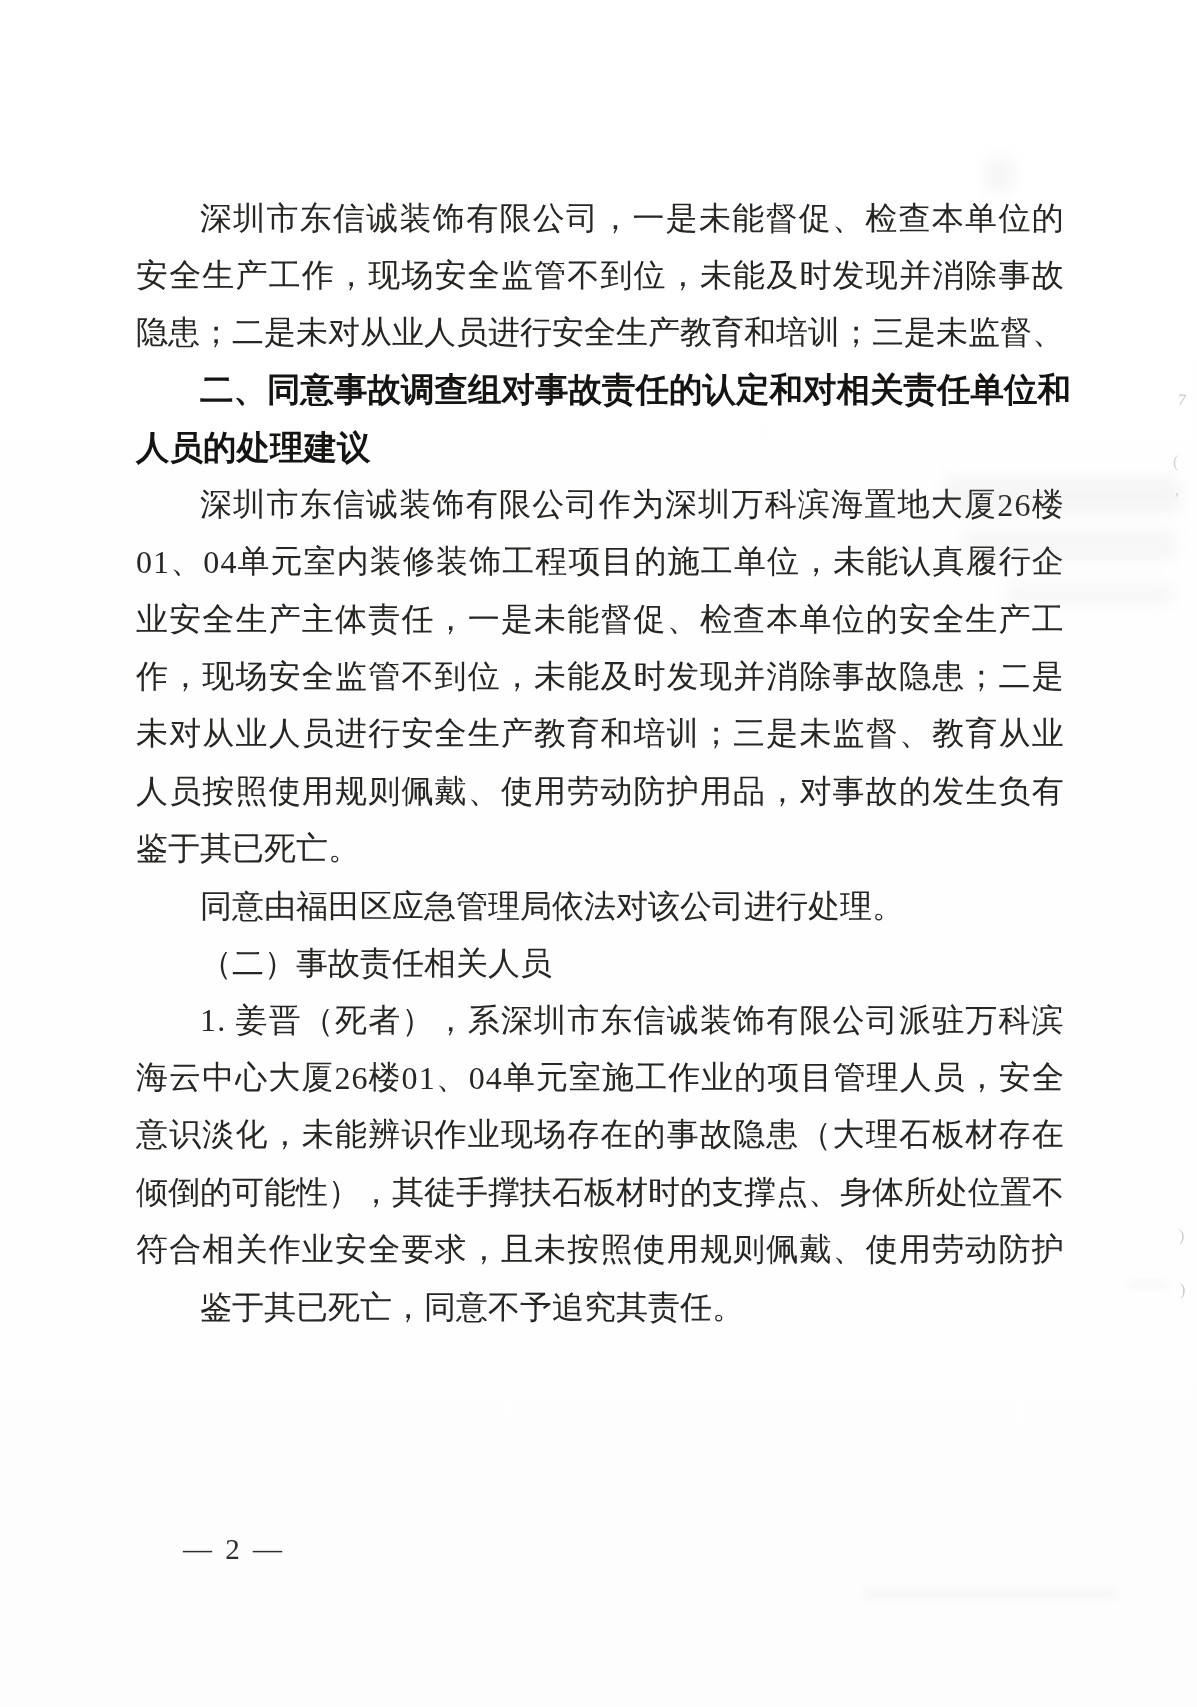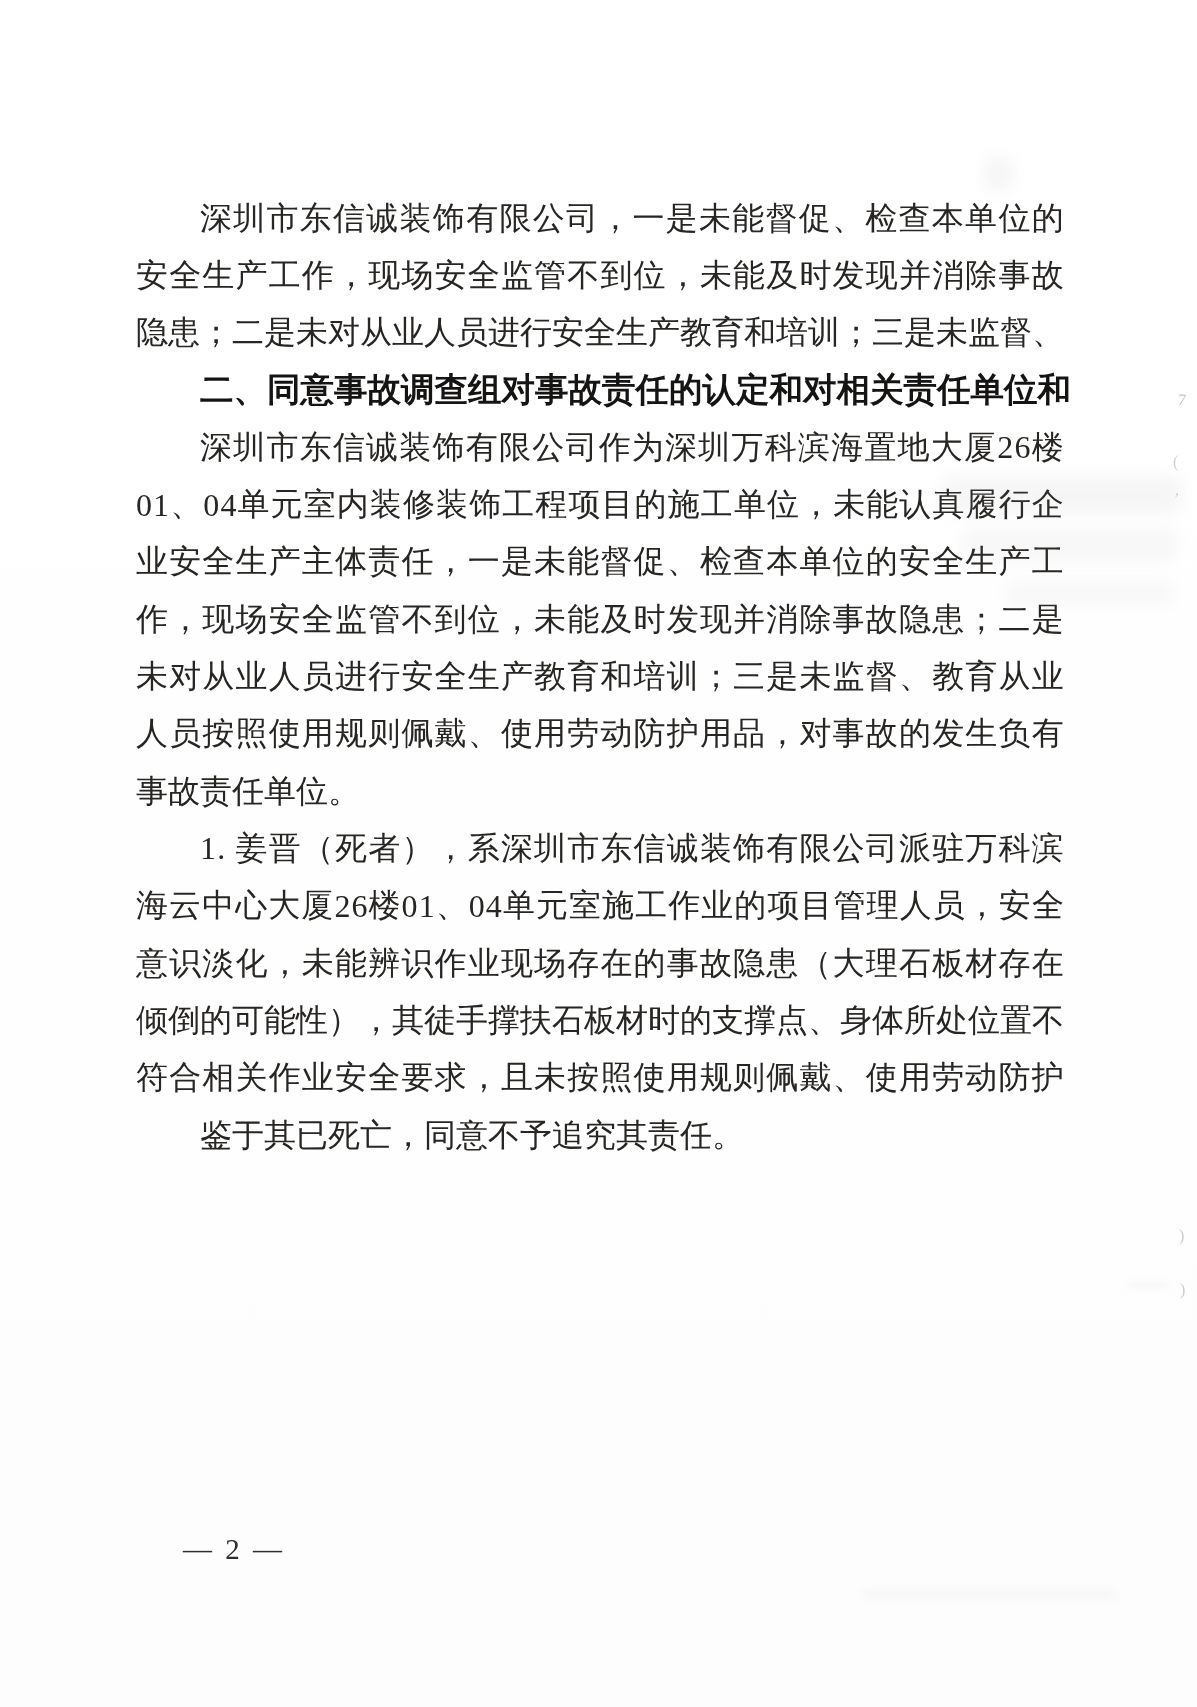--- a/index.html
+++ b/index.html
@@ -182,20 +182,21 @@
         <span>和</span>
         <span>对</span>
         <span>相</span>
         <span>关</span>
         <span>责</span>
         <span>任</span>
         <span>单</span>
         <span>位</span>
         <span>和</span>
       </div>
+    <div class="ln h">人员的处理建议</div>
     <div class="ln i" data-justify="char">
         <span>深</span>
         <span>圳</span>
         <span>市</span>
         <span>东</span>
         <span>信</span>
         <span>诚</span>
         <span>装</span>
         <span>饰</span>
         <span>有</span>
@@ -363,21 +364,23 @@
         <span>，</span>
         <span>对</span>
         <span>事</span>
         <span>故</span>
         <span>的</span>
         <span>发</span>
         <span>生</span>
         <span>负</span>
         <span>有</span>
       </div>
-    <div class="ln">事故责任单位。</div>
+    <div class="ln">鉴于其已死亡。</div>
+    <div class="ln i">同意由福田区应急管理局依法对该公司进行处理。</div>
+    <div class="ln i">（二）事故责任相关人员</div>
     <div class="ln i" data-justify="char">
         <span>1</span>
         <span>.</span>
         <span> </span>
         <span>姜</span>
         <span>晋</span>
         <span>（</span>
         <span>死</span>
         <span>者</span>
         <span>）</span>

